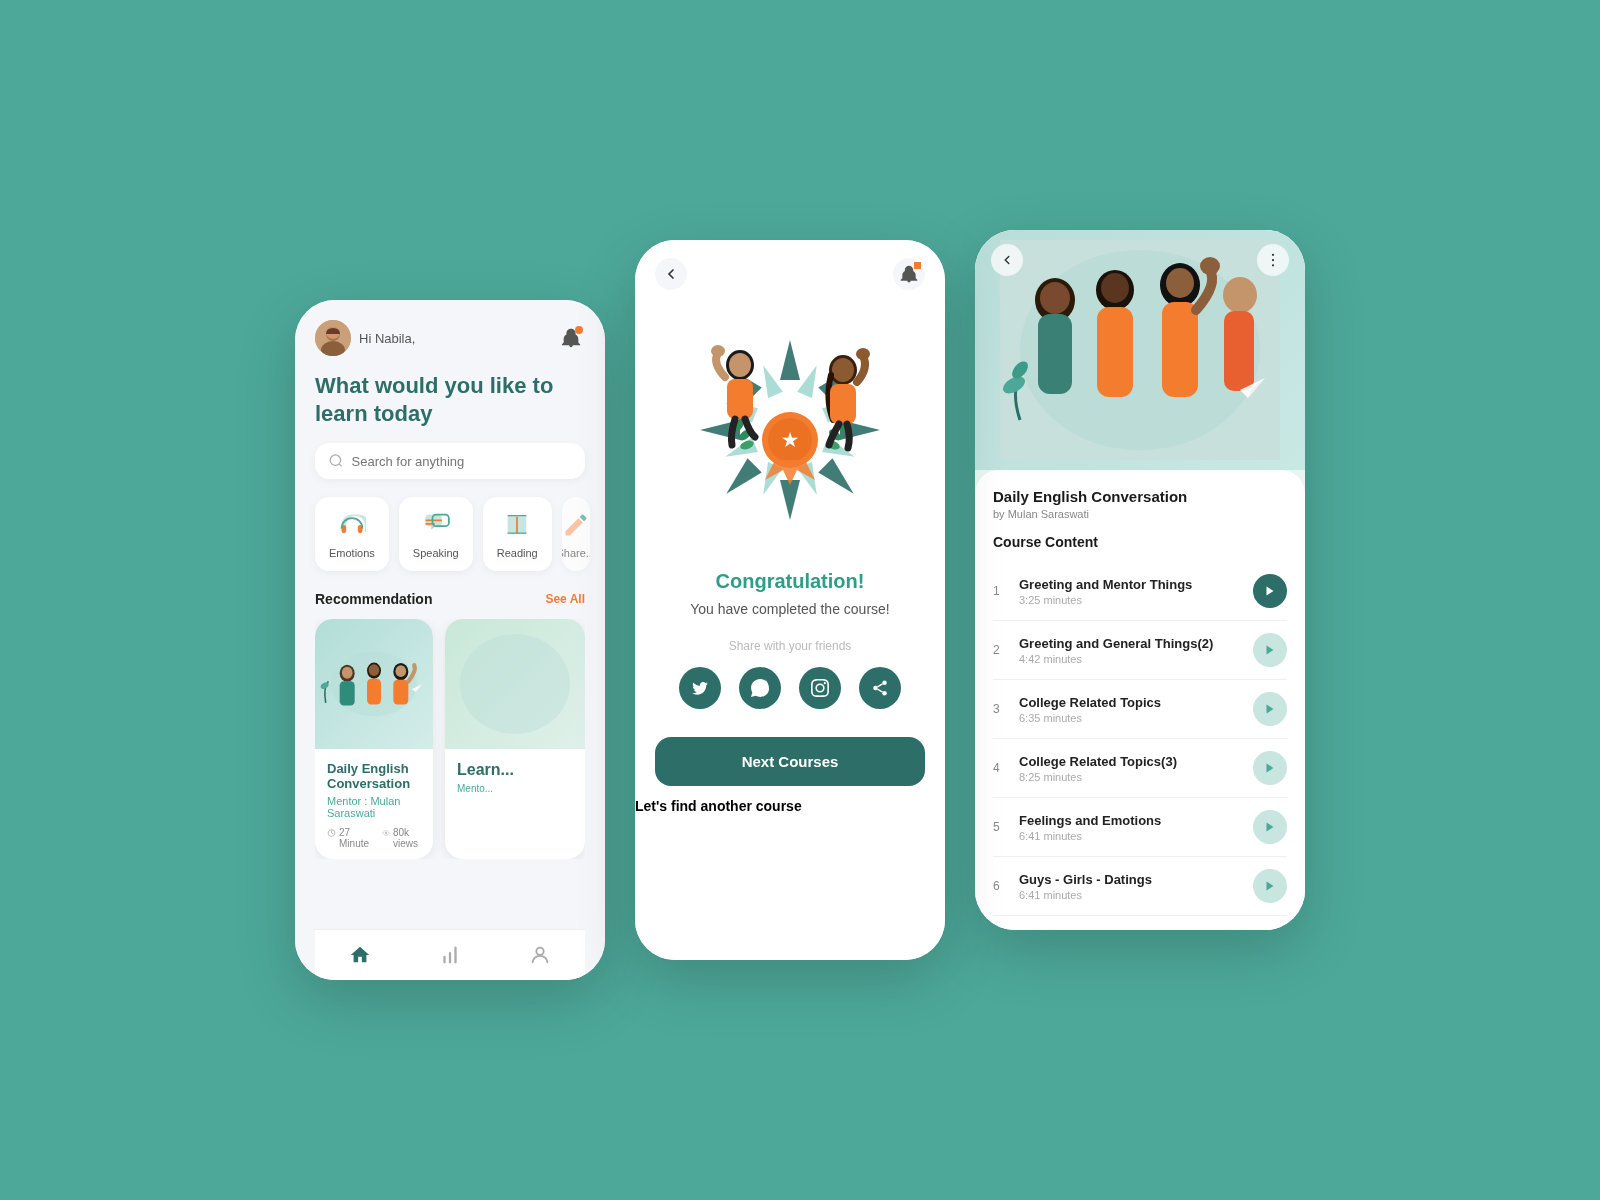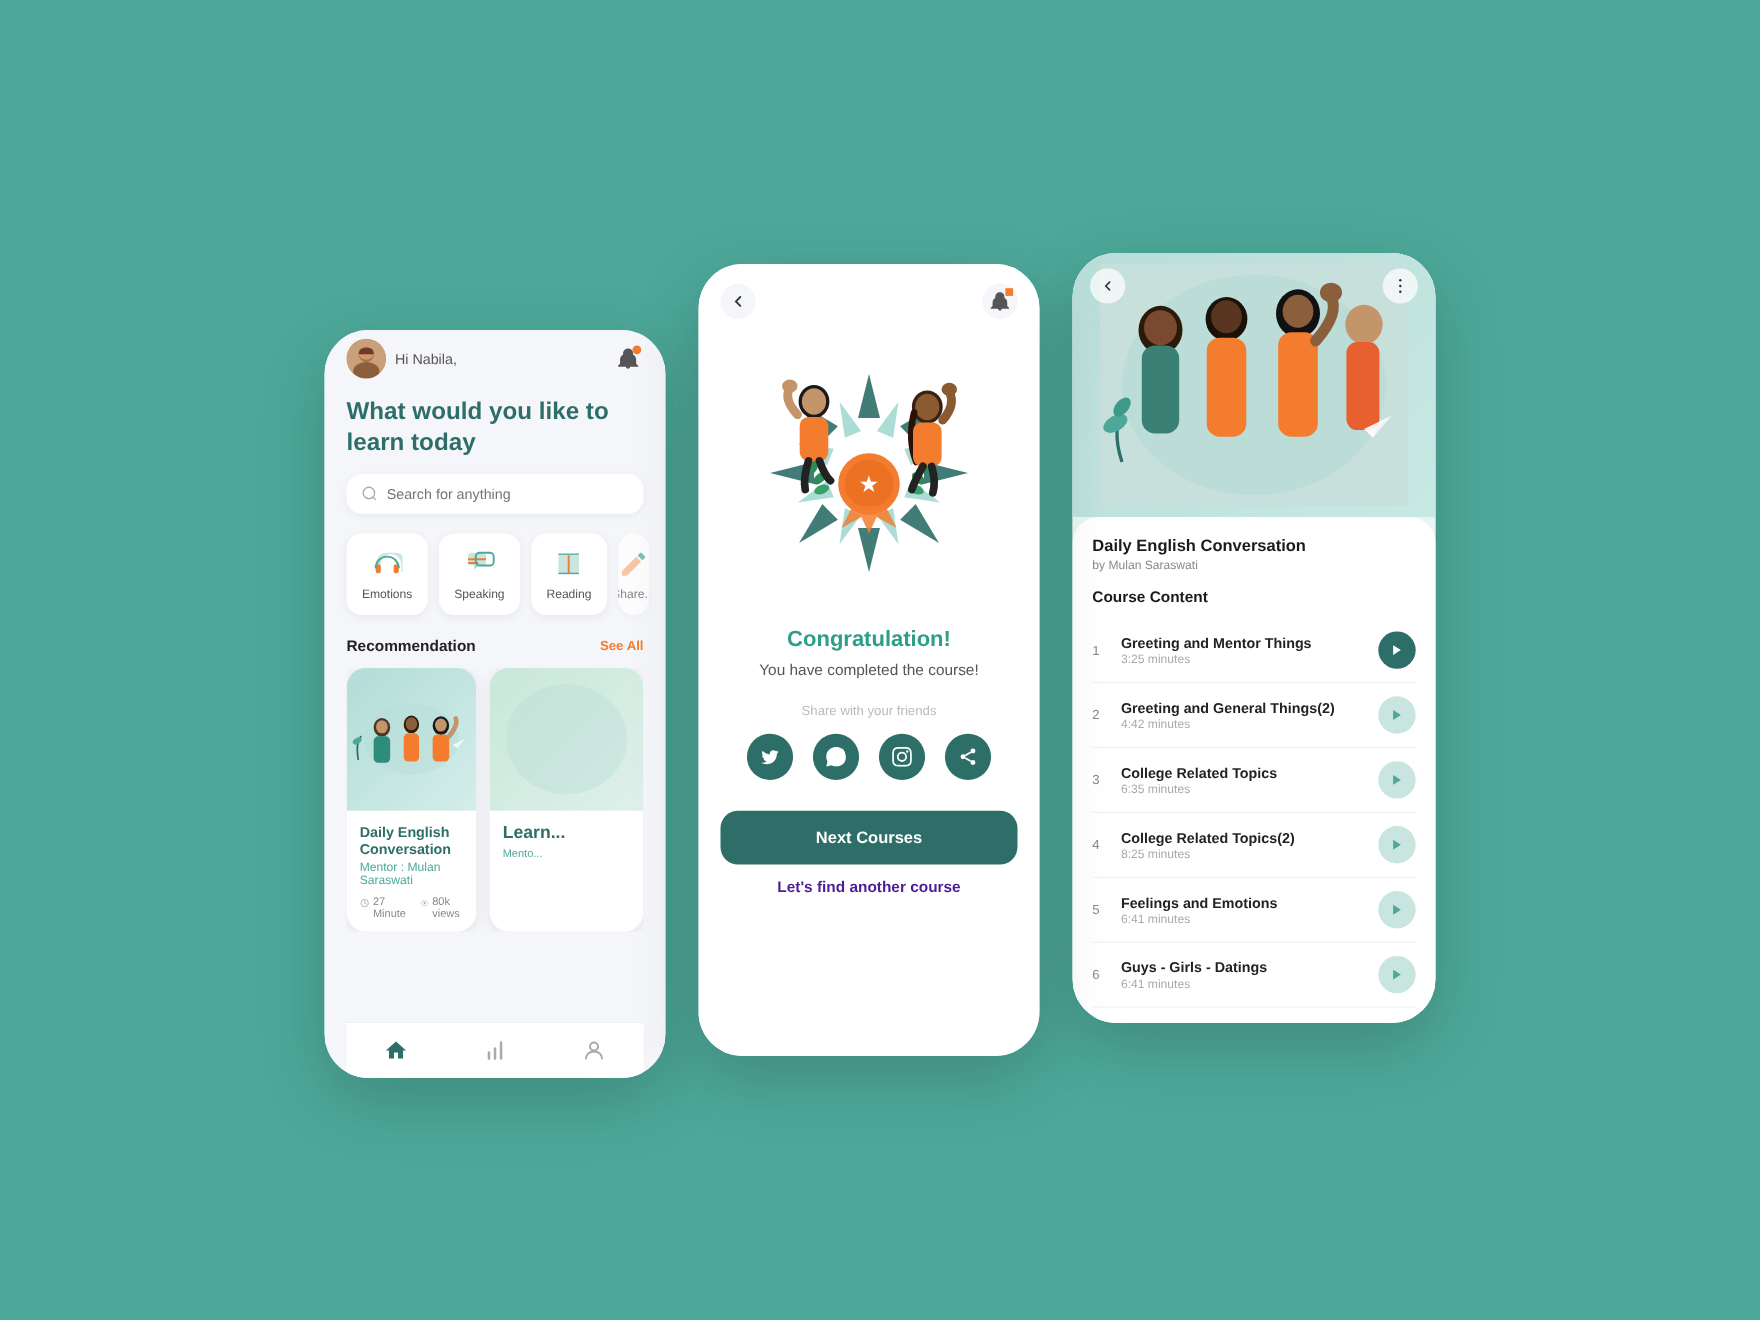--- a/index.html
+++ b/index.html
@@ -32,21 +32,21 @@
     }
 
     
     .phone-home {
       width: 310px;
       height: 680px;
       margin-top: 80px;
     }
 
     .phone-home .content {
-      padding: 8px 20px 0 20px;
+      padding: 20px 20px 0 20px;
       height: 100%;
       display: flex;
       flex-direction: column;
       background: #f5f6fa;
     }
 
     .phone-home .top-bar {
       display: flex;
       align-items: center;
       justify-content: space-between;
@@ -341,23 +341,23 @@
       border-radius: 16px;
       padding: 16px;
       font-size: 15px;
       font-weight: 700;
       cursor: pointer;
       width: calc(100% - 40px);
       text-align: center;
     }
 
     .find-course-link {
-      text-align: center;
+      text-align: left;
       font-size: 14px;
-      color: #4c1d95;
+      color: #000000;
       font-weight: 600;
       padding-bottom: 16px;
       cursor: pointer;
     }
 
     
     .phone-content {
       width: 330px;
       height: 700px;
       margin-top: -40px;
@@ -875,21 +875,21 @@
               </div>
               <div class="play-btn">
                 <svg width="12" height="12" viewBox="0 0 24 24" fill="#4da899">
                   <polygon points="5,3 19,12 5,21"></polygon>
                 </svg>
               </div>
             </div>
             <div class="lesson-item">
               <div class="lesson-num">4</div>
               <div class="lesson-info">
-                <div class="lesson-name">College Related Topics(2)</div>
+                <div class="lesson-name">College Related Topics(3)</div>
                 <div class="lesson-duration">8:25 minutes</div>
               </div>
               <div class="play-btn">
                 <svg width="12" height="12" viewBox="0 0 24 24" fill="#4da899">
                   <polygon points="5,3 19,12 5,21"></polygon>
                 </svg>
               </div>
             </div>
             <div class="lesson-item">
               <div class="lesson-num">5</div>

